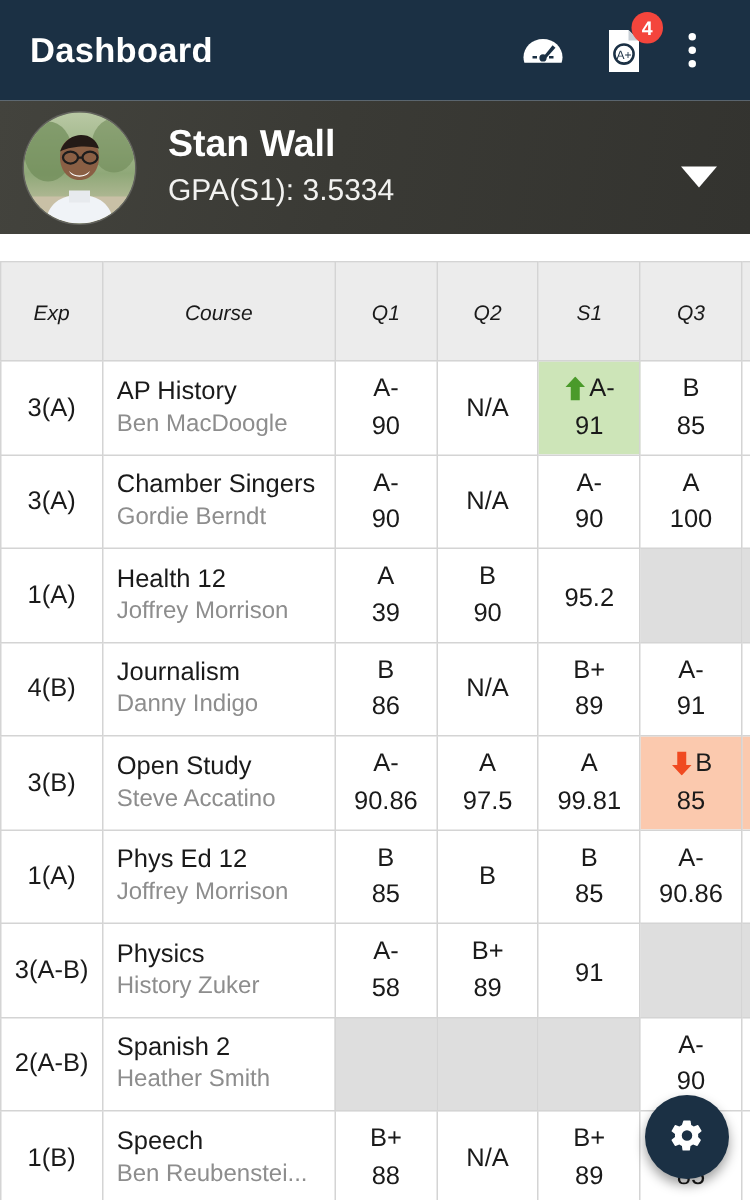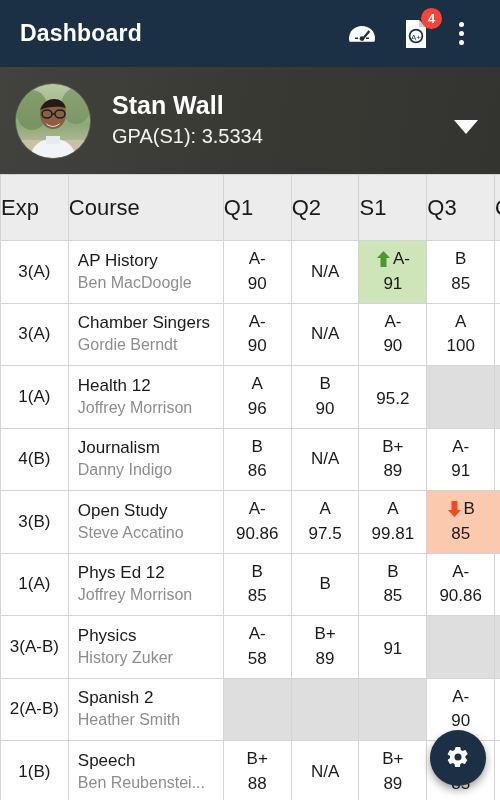--- a/index.html
+++ b/index.html
@@ -44,21 +44,21 @@
     font-size: 13px;
     font-weight: bold;
     display: flex; align-items: center; justify-content: center;
     padding: 0 5px;
   }
   .kebab { display: flex; flex-direction: column; gap: 4px; align-items: center; padding: 0 6px; }
   .kebab i { width: 5px; height: 5px; border-radius: 50%; background: #fff; display: block; }
 
   
   .banner {
-    height: 107px;
+    height: 89px;
     background: linear-gradient(100deg,#43433d 0%, #3a3a35 45%, #33332f 100%);
     display: flex;
     align-items: center;
     padding: 0 16px;
     position: relative;
     z-index: 5;
   }
   .avatar {
     width: 74px; height: 74px;
     border-radius: 50%;
@@ -111,24 +111,25 @@
   table.grades col.c-q      { width: 63px; }
   table.grades col.c-q4     { width: 63px; }
 
   table.grades th, table.grades td {
     border: 1px solid #d4d4d4;
     vertical-align: middle;
   }
   table.grades thead th {
     background: #ececec;
     height: 66px;
-    font-size: 22px;
+    font-size: 14px;
     font-weight: normal;
     color: #1a1a1a;
-    text-align: left;
+    text-align: center;
+    font-style: italic;
   }
   table.grades tbody tr { height: 62.5px; }
 
   td.exp {
     text-align: center;
     font-size: 17px;
     color: #1a1a1a;
     background: #fff;
   }
   td.course {
@@ -364,21 +365,21 @@
           <tr>
             <td class="exp">1(A)</td>
             <td class="course">
               <div class="course-name">Health 12</div>
               <div class="course-teacher">Joffrey Morrison</div>
             </td>
             <td class="grade">
               <div class="g-letter">
                 <span>A</span>
               </div>
-              <div class="g-score">96</div>
+              <div class="g-score">39</div>
             </td>
             <td class="grade">
               <div class="g-letter">
                 <span>B</span>
               </div>
               <div class="g-score">90</div>
             </td>
             <td class="grade">
               <div class="g-score">95.2</div>
             </td>

